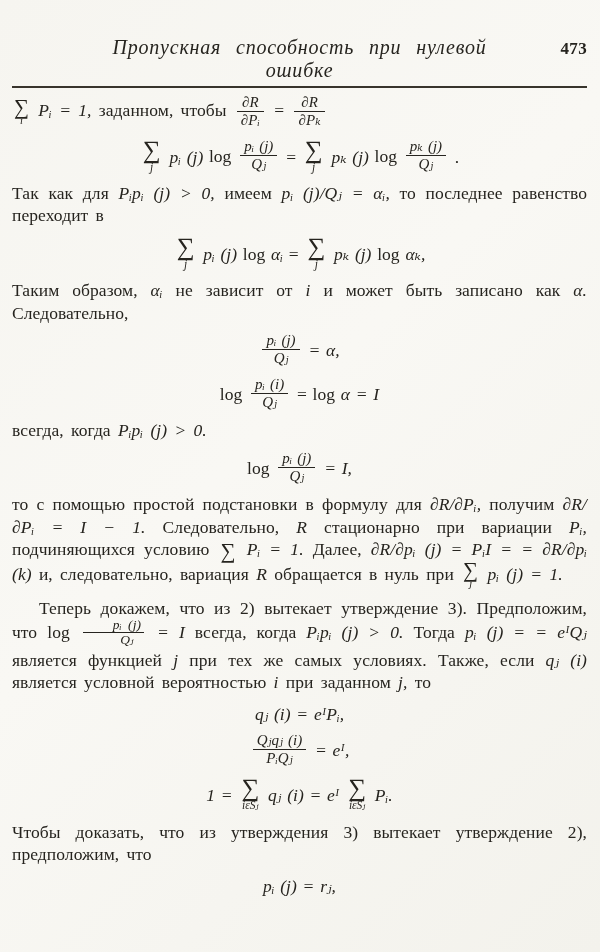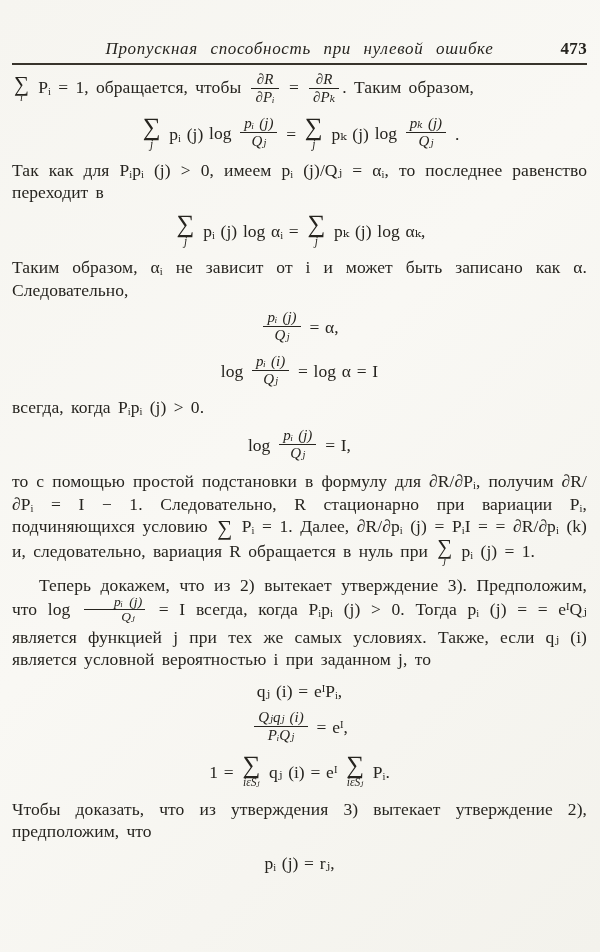--- a/index.html
+++ b/index.html
@@ -12,32 +12,32 @@
   .page { padding:7px 13px 0 12px; }
 
   
   .pagehead {
     display:flex; align-items:baseline;
     border-bottom:2px solid #38342c; padding-bottom:4px;
   }
   .head-spacer { width:60px; }
   .head-title {
     flex:1; text-align:center; font-style:italic;
-    font-size:17px; letter-spacing:0.04em; word-spacing:0.45em;
+    font-size:20px; letter-spacing:0.04em; word-spacing:0.45em;
   }
   .head-page { width:60px; text-align:right; font-size:17px; font-weight:bold; letter-spacing:0.02em;margin-top:32px; }
 
   
   p.bodytext {
     margin:7px 0 6px 0; text-align:justify;
     font-size:17.5px; line-height:1.28;
     word-spacing:0.16em; letter-spacing:0.004em;
   }
   p.indent { text-indent:27px; }
-  .m { }
+  .m { font-style:italic; }
   .rm { font-style:normal;margin-top:46px; }
 
   
   .eq {
     text-align:center; margin:9px 0 8px 0;
     font-size:17.5px; line-height:1.15; word-spacing:0.08em;
     white-space:nowrap;
   }
   .eq > * { vertical-align:middle; }
 
@@ -65,24 +65,24 @@
     <span class="head-title">Пропускная способность при нулевой ошибке</span>
     <span class="head-page">473</span>
   </div>
 
   <p class="bodytext">
     <span class="insum">
         <span class="sg">∑</span>
         <span class="lm">i</span>
       </span>
     <span class="m">Pᵢ = 1,</span>
-    <span>обращается, чтобы</span>
+    <span>заданном, чтобы</span>
     <span class="frac"><span class="num">∂R</span><span class="den">∂Pᵢ</span></span>
     <span>=</span>
-    <span class="frac"><span class="num">∂R</span><span class="den">∂Pₖ</span></span><span>. Таким образом,</span>
+    <span class="frac"><span class="num">∂R</span><span class="den">∂Pₖ</span></span>
   </p>
 
   <div class="eq">
     <span class="bigsum">
         <span class="sg">∑</span>
         <span class="lm">j</span>
       </span>
     <span class="m">pᵢ (j)</span>
     <span class="rm">log</span>
     <span class="frac"><span class="num">pᵢ (j)</span><span class="den">Qⱼ</span></span>

